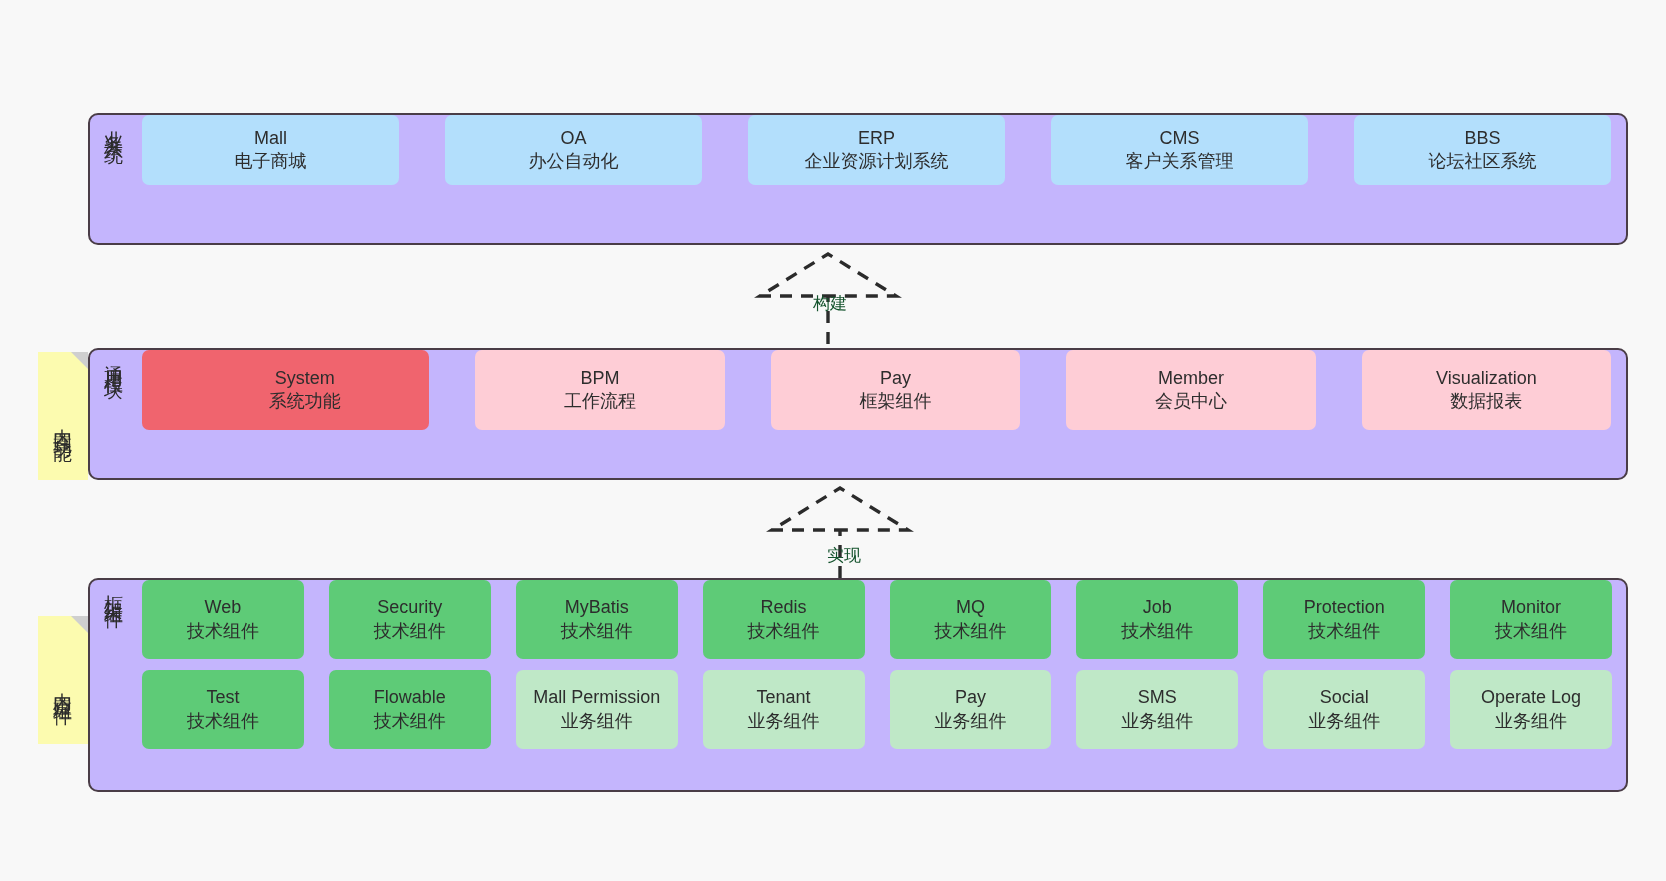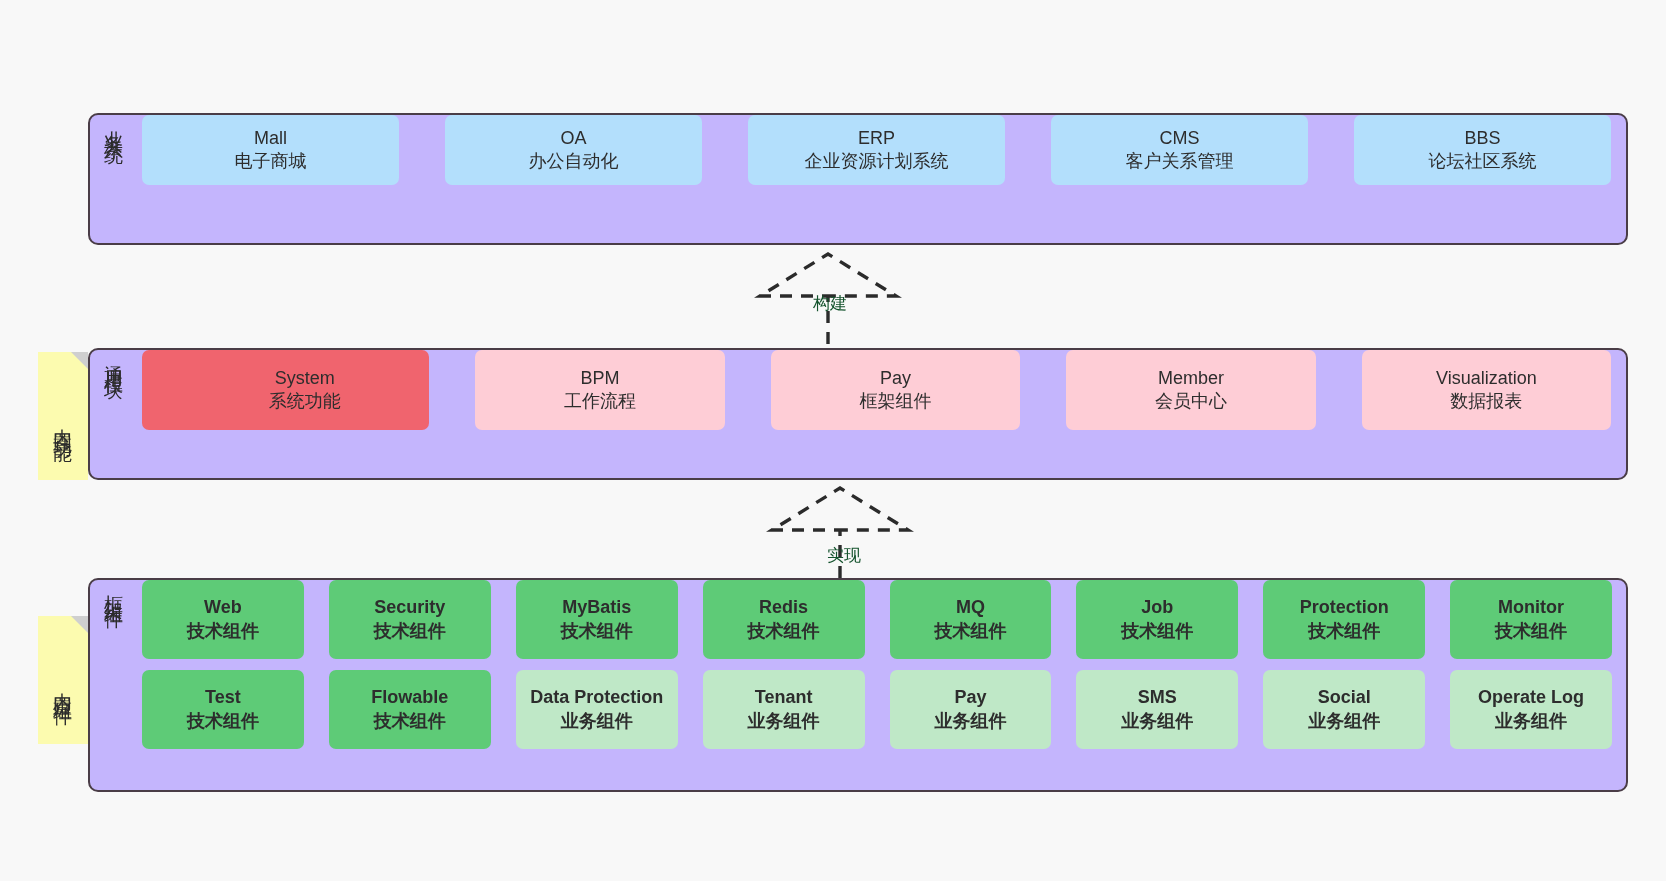--- a/index.html
+++ b/index.html
@@ -100,21 +100,21 @@
   #layer-modules .node { height: 80px; background: #fecdd6; }
   #layer-modules .node.strong { background: #f0646e; padding-left: 42px; }
 
   
   #layer-framework {
     left: 88px;
     top: 578px;
     width: 1540px;
     height: 214px;
   }
-  #layer-framework .layer-body { gap: 11px; padding-right: 14px; font-weight: bold; }
+  #layer-framework .layer-body { gap: 11px; padding-right: 14px; }
   #layer-framework .row { gap: 25px; }
   #layer-framework .node { height: 79px; }
   #layer-framework .node.tech { background: #5ecb77; }
   #layer-framework .node.biz  { background: #bfe8c7; }
 
   
   .note {
     position: absolute;
     background: #fcfbaf;
     width: 50px;
@@ -292,21 +292,21 @@
       <div class="row">
         <div class="node tech">
           <span class="en">Test</span>
           <span class="cn">技术组件</span>
         </div>
         <div class="node tech">
           <span class="en">Flowable</span>
           <span class="cn">技术组件</span>
         </div>
         <div class="node biz wrap">
-          <span class="en">Data Protection</span>
+          <span class="en">Mall Permission</span>
           <span class="cn">业务组件</span>
         </div>
         <div class="node biz">
           <span class="en">Tenant</span>
           <span class="cn">业务组件</span>
         </div>
         <div class="node biz">
           <span class="en">Pay</span>
           <span class="cn">业务组件</span>
         </div>

